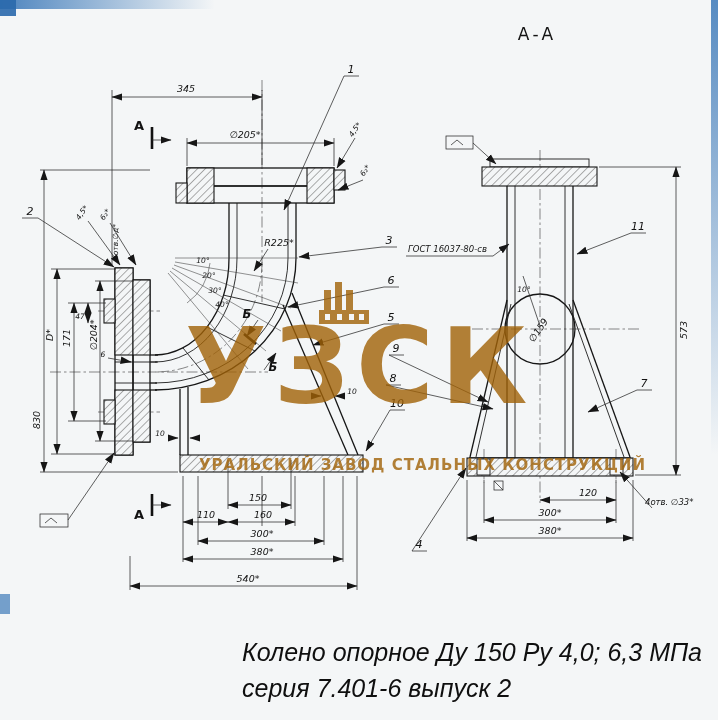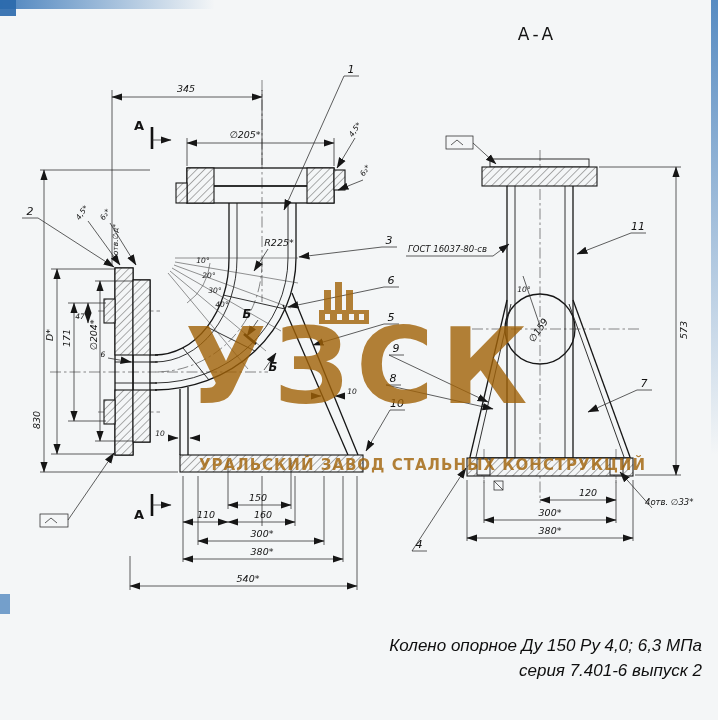--- a/index.html
+++ b/index.html
@@ -38,22 +38,22 @@
   
   .edge{position:absolute;z-index:6;pointer-events:none;}
   .edge-top{left:0;top:0;width:215px;height:9px;
     background:linear-gradient(90deg,rgba(47,112,180,.85),rgba(47,112,180,0));}
   .edge-corner{left:0;top:0;width:16px;height:16px;background:rgba(42,105,172,.9);}
   .edge-right{right:0;top:0;width:7px;height:455px;
     background:linear-gradient(180deg,rgba(47,112,180,.8),rgba(47,112,180,0));}
   .edge-bl{left:0;top:594px;width:10px;height:20px;background:rgba(47,112,180,.65);}
 
   
-  .caption{position:absolute;right:16px;top:634px;z-index:7;text-align:right;
-           font-style:italic;font-size:17px;color:#0f0f0f;line-height:1.45;}
+  .caption{position:absolute;right:16px;top:634px;z-index:7;text-align:left;
+           font-style:italic;font-size:25px;color:#0f0f0f;line-height:1.45;}
 </style>
 </head>
 <body>
 
 <div class="page">
 
   <svg class="drawing" width="718" height="625" viewBox="0 0 718 625">
     <defs>
       <marker id="ar" viewBox="0 0 10 8" refX="9.5" refY="4" markerWidth="11" markerHeight="9" orient="auto-start-reverse" markerUnits="userSpaceOnUse">
         <path d="M0,0.6 L10,4 L0,7.4 Z" fill="#161616"></path>

